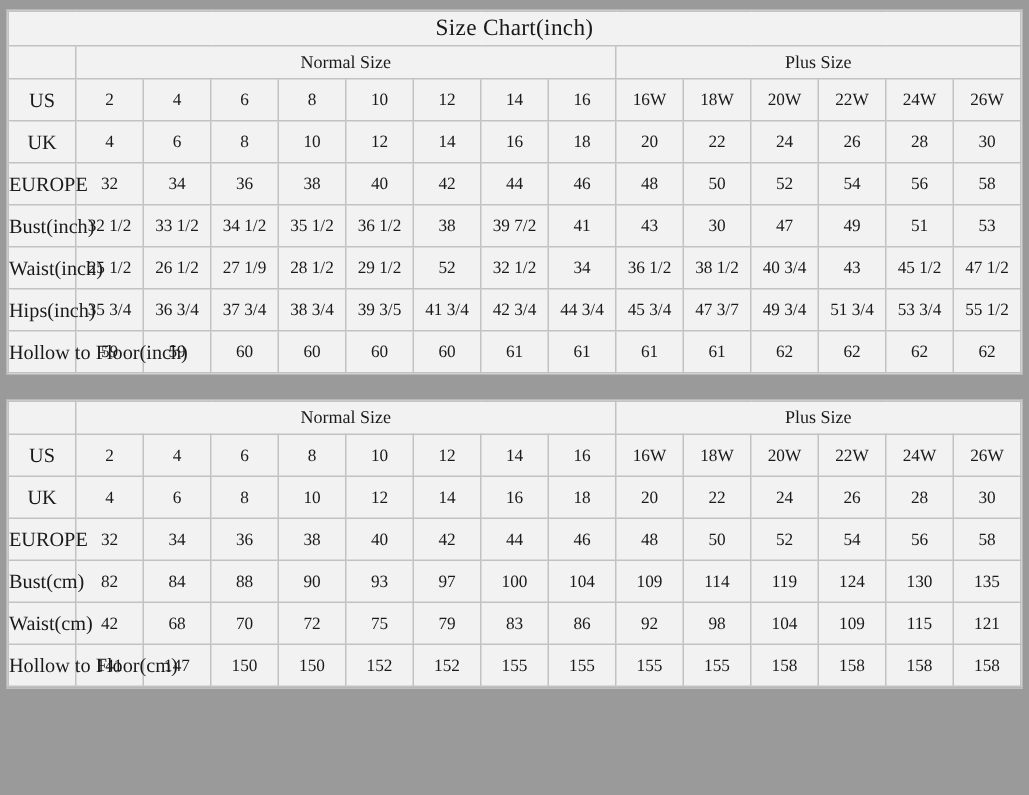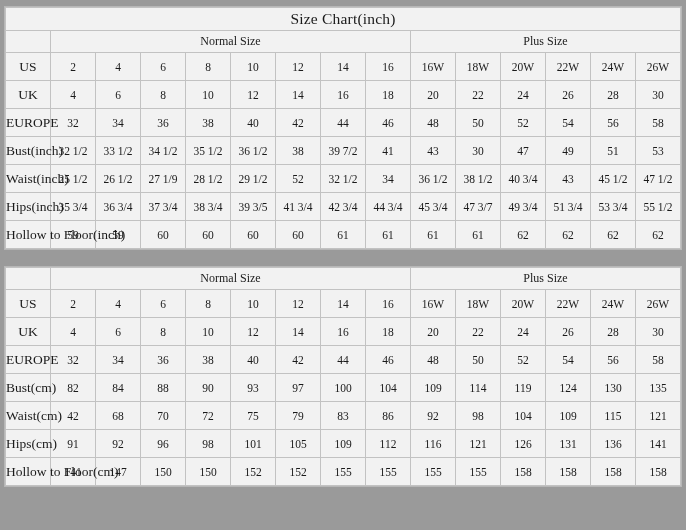--- a/index.html
+++ b/index.html
@@ -307,37 +307,20 @@
           <td class="val">83</td>
           <td class="val">86</td>
           <td class="val">92</td>
           <td class="val">98</td>
           <td class="val">104</td>
           <td class="val">109</td>
           <td class="val">115</td>
           <td class="val">121</td>
         </tr>
 
-        <tr>
-          <td class="rowlabel">Hips(cm)</td>
-          <td class="val">91</td>
-          <td class="val">92</td>
-          <td class="val">96</td>
-          <td class="val">98</td>
-          <td class="val">101</td>
-          <td class="val">105</td>
-          <td class="val">109</td>
-          <td class="val">112</td>
-          <td class="val">116</td>
-          <td class="val">121</td>
-          <td class="val">126</td>
-          <td class="val">131</td>
-          <td class="val">136</td>
-          <td class="val">141</td>
-        </tr>
 
         <tr>
           <td class="rowlabel">Hollow to Floor(cm)</td>
           <td class="val">141</td>
           <td class="val">147</td>
           <td class="val">150</td>
           <td class="val">150</td>
           <td class="val">152</td>
           <td class="val">152</td>
           <td class="val">155</td>

